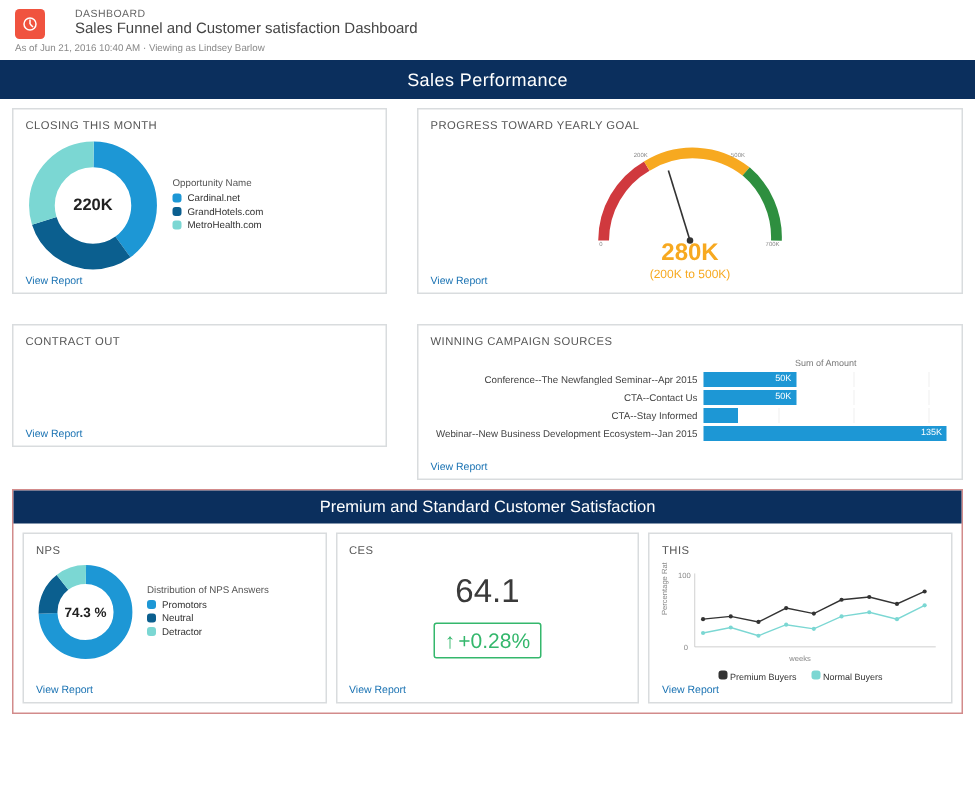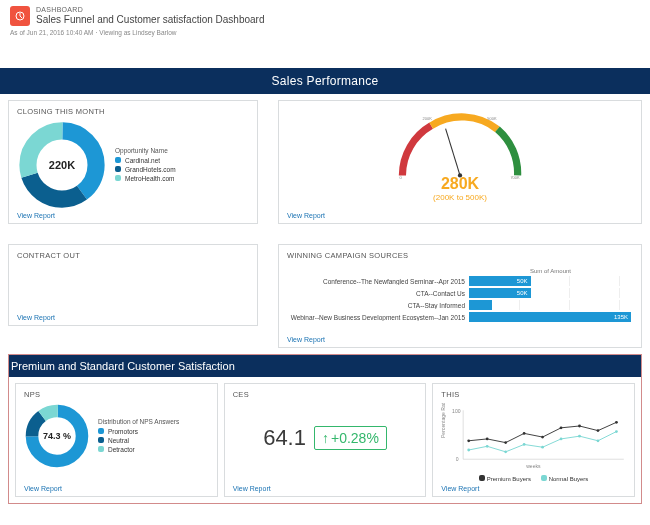--- a/index.html
+++ b/index.html
@@ -1,24 +1,24 @@
 <!DOCTYPE html>
 <html><head>
 <meta charset="utf-8">
 <style>
 * { box-sizing: border-box; margin: 0; padding: 0; }
 html, body { width: 650px; height: 525px; font-family: Arial, Helvetica, sans-serif; font-size: 8px; color: #333; background: #fff; }
 .header { padding: 6px 10px 4px; }
-.header-row { display: flex; align-items: flex-start; gap: 6px; }
+.header-row { display: flex; align-items: flex-start; gap: 20px; }
 .app-icon { width: 20px; height: 20px; background: #f0533f; border-radius: 3px; display: flex; align-items: center; justify-content: center; }
 .app-icon svg { width: 12px; height: 12px; }
 .header-text .crumb { font-size: 7px; color: #666; letter-spacing: 0.3px; }
 .header-text .title { font-size: 10px; color: #444; margin-top: 1px; }
 .subline { font-size: 6.5px; color: #888; margin: 3px 0 0 0; }
-.section-band { background: #0b2f5d; color: #fff; text-align: center; font-size: 12px; padding: 6px 16px; letter-spacing: 0.3px; margin-top: 28px; }
+.section-band { background: #0b2f5d; color: #fff; text-align: center; font-size: 12px; padding: 6px 16px; letter-spacing: 0.3px; }
 .grid { display: grid; grid-template-columns: 250px 1fr; gap: 20px; padding: 6px 8px; background: #fff; }
 .card { border: 1px solid #d9dcde; background: #fff; padding: 6px 8px 4px; position: relative; }
 .card-title { font-size: 7.5px; color: #555; letter-spacing: 0.3px; margin-bottom: 4px; }
 .view-report { font-size: 7px; color: #1b73b3; cursor: pointer; position: absolute; left: 8px; bottom: 4px; }
 .donut-wrap { display: flex; align-items: center; gap: 8px; }
 .donut { width: 90px; height: 90px; position: relative; }
 .donut-center { position: absolute; top: 0; left: 0; width: 100%; height: 100%; display: flex; align-items: center; justify-content: center; font-size: 11px; font-weight: 600; color: #222; }
 .legend { font-size: 6.5px; color: #333; }
 .legend .leg-hdr { color: #555; margin-bottom: 3px; }
 .legend .leg-item { display: flex; align-items: center; gap: 4px; margin-bottom: 2px; }
@@ -28,23 +28,23 @@
 .gauge-val .big { color: #f7a920; font-size: 16px; font-weight: 600; }
 .gauge-val .range { color: #f7a920; font-size: 8px; }
 .bars { padding: 4px 2px 14px; }
 .bars .axis-hdr { font-size: 6px; color: #777; display: flex; justify-content: flex-end; margin-bottom: 2px; }
 .bars .axis-hdr span { margin-right: 60px; }
 .bar-row { display: flex; align-items: center; margin: 2px 0; }
 .bar-label { width: 180px; text-align: right; font-size: 6.5px; color: #444; padding-right: 4px; white-space: nowrap; overflow: hidden; text-overflow: ellipsis; }
 .bar-track { flex: 1; height: 10px; position: relative; background: linear-gradient(to right, #eee 1px, transparent 1px) 0 0/50px 100% repeat-x; }
 .bar { height: 100%; background: #1d97d5; color: #fff; font-size: 6px; display: flex; align-items: center; justify-content: flex-end; padding-right: 3px; }
 .cs-section { border: 1px solid #d28b8b; margin: 0 8px 6px; }
-.cs-band { background: #0b2f5d; color: #fff; font-size: 11px; padding: 5px 2px; }
+.cs-band { background: #0b2f5d; color: #fff; text-align: center; font-size: 11px; padding: 5px 2px; }
 .cs-grid { display: grid; grid-template-columns: 1fr 1fr 1fr; gap: 6px; padding: 6px; }
-.ces-wrap { display: flex; align-items: center; justify-content: center; gap: 8px; height: 70px; }
+.ces-wrap { display: flex; align-items: center; justify-content: center; gap: 8px; height: 70px; flex-direction: column; }
 .ces-big { font-size: 22px; color: #3a3a3a; }
 .ces-delta { border: 1px solid #34b76c; color: #34b76c; font-size: 14px; padding: 3px 7px; border-radius: 2px; }
 .ces-delta .arrow { font-weight: bold; margin-right: 2px; }
 .csat-chart { width: 100%; height: 70px; position: relative; }
 .csat-legend { display: flex; gap: 10px; font-size: 6px; justify-content: center; margin-top: 2px; }
 .axis-text { font-size: 5.5px; fill: #888; }
 </style>
 </head>
 <body>
 
@@ -93,20 +93,21 @@
         <div class="leg-item">
             <span class="swatch" style="background:#7bd7d3"></span>
             <span>MetroHealth.com</span>
           </div>
       </div>
     </div>
     <a class="view-report">View Report</a>
   </div>
 
   <div class="card" style="height:124px">
+    <div class="card-title">PROGRESS TOWARD YEARLY GOAL</div>
     <div class="gauge">
       <svg viewBox="0 0 200 100" width="260" height="72">
         <path d="M20 95 A80 80 0 0 1 60 26" stroke="#d0393e" stroke-width="10" fill="none"></path>
         <path d="M60 26 A80 80 0 0 1 152 31" stroke="#f7a920" stroke-width="10" fill="none"></path>
         <path d="M152 31 A80 80 0 0 1 180 95" stroke="#2e8f3f" stroke-width="10" fill="none"></path>
         <line x1="100" y1="95" x2="80" y2="30" stroke="#333" stroke-width="1.5"></line>
         <circle cx="100" cy="95" r="3" fill="#333"></circle>
         <text x="16" y="100" class="axis-text">0</text>
         <text x="48" y="18" class="axis-text">200K</text>
         <text x="138" y="18" class="axis-text">500K</text>

